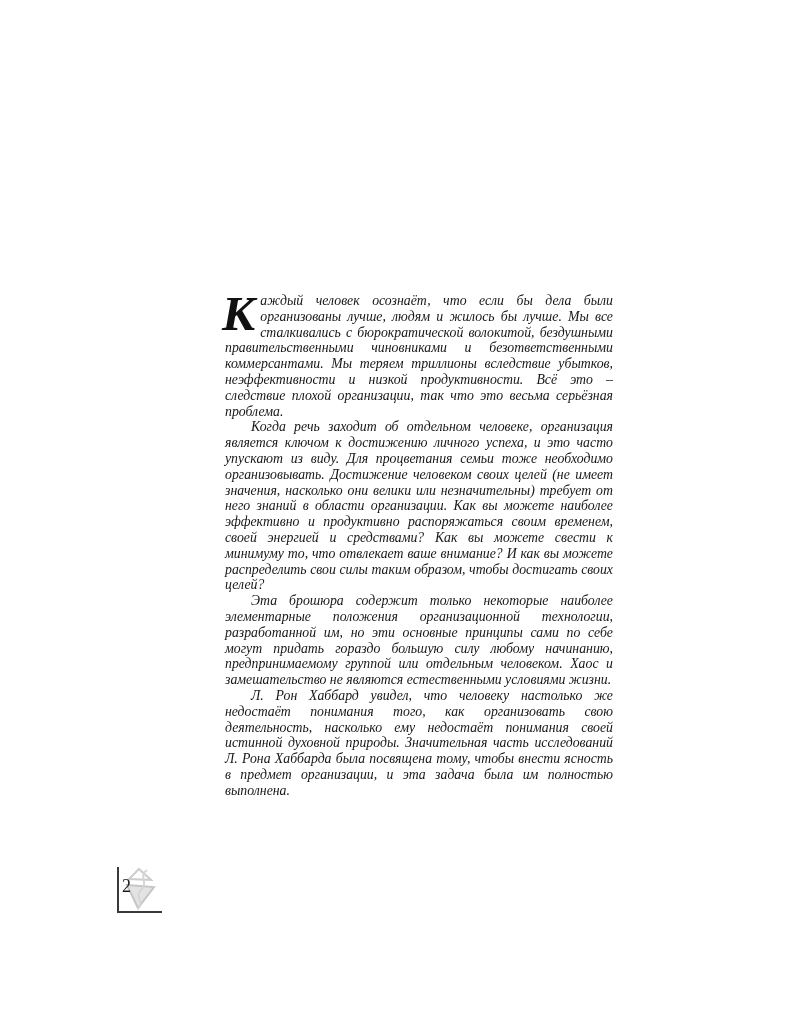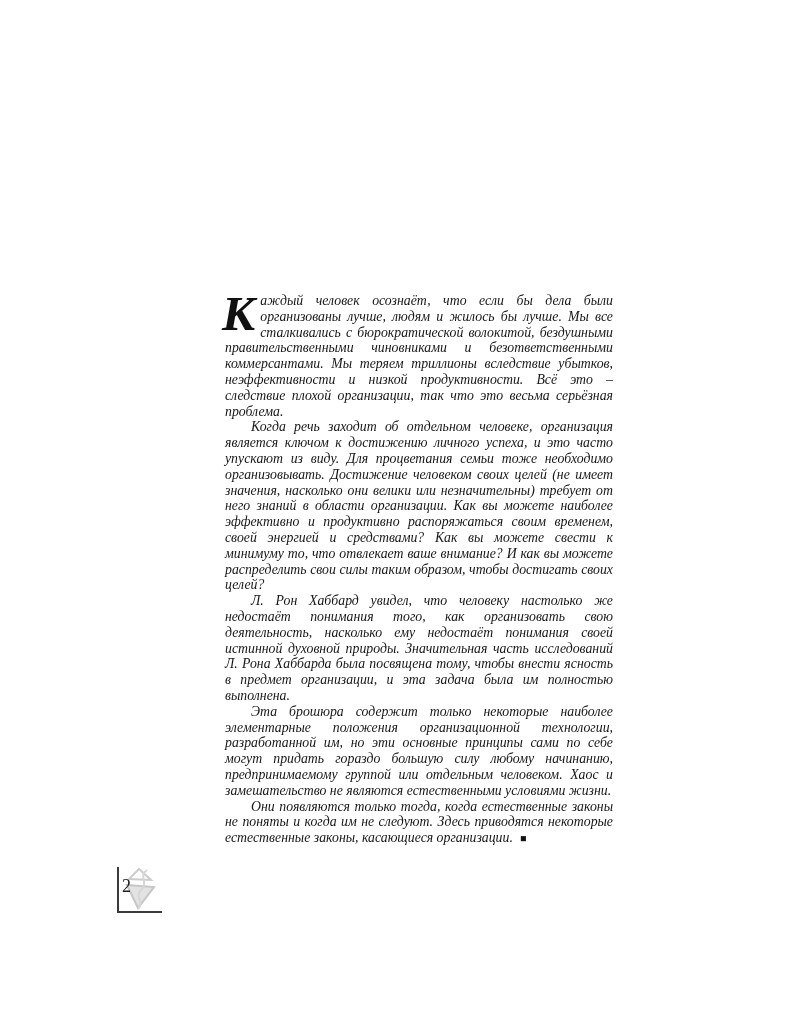--- a/index.html
+++ b/index.html
@@ -85,23 +85,22 @@
   }
 </style>
 </head>
 <body>
 
 <div class="page">
 
   <div class="text-block">
     <p class="para first"><span class="dropcap">К</span><span>аждый человек осознаёт, что если бы дела были организованы лучше, людям и жилось бы лучше. Мы все сталкивались с бюрократической волокитой, бездушными правительственными чиновниками и безответственными коммерсантами. Мы теряем триллионы вследствие убытков, неэффективности и низкой продуктивности. Всё это – следствие плохой организации, так что это весьма серьёзная проблема.</span></p>
     <p class="para"><span>Когда речь заходит об отдельном человеке, организация является ключом к достижению личного успеха, и это часто упускают из виду. Для процветания семьи тоже необходимо организовывать. Достижение человеком своих целей (не имеет значения, насколько они велики или незначительны) требует от него знаний в области организации. Как вы можете наиболее эффективно и продуктивно распоряжаться своим временем, своей энергией и средствами? Как вы можете свести к минимуму то, что отвлекает ваше внимание? И как вы можете распределить свои силы таким образом, чтобы достигать своих целей?</span></p>
+    <p class="para"><span>Эта брошюра содержит только некоторые наиболее элементарные положения организационной технологии, разработанной им, но эти основные принципы сами по себе могут придать гораздо большую силу любому начинанию, предпринимаемому группой или отдельным человеком. Хаос и замешательство не являются естественными условиями жизни.</span></p>
     <p class="para"><span>Л. Рон Хаббард увидел, что человеку настолько же недостаёт понимания того, как организовать свою деятельность, насколько ему недостаёт понимания своей истинной духовной природы. Значительная часть исследований Л. Рона Хаббарда была посвящена тому, чтобы внести ясность в предмет организации, и эта задача была им полностью выполнена.</span></p>
-    <p class="para"><span>Эта брошюра содержит только некоторые наиболее элементарные положения организационной технологии, разработанной им, но эти основные принципы сами по себе могут придать гораздо большую силу любому начинанию, предпринимаемому группой или отдельным человеком. Хаос и замешательство не являются естественными условиями жизни.</span></p>
-    <p class="para"><span>Они появляются только тогда, когда естественные законы не поняты и когда им не следуют. Здесь приводятся некоторые естественные законы, касающиеся организации.</span><span class="endmark">■</span></p>
   </div>
 
   <div class="corner-v"></div>
   <div class="corner-h"></div>
 
   <svg class="ornament" viewBox="0 0 40 44" xmlns="http://www.w3.org/2000/svg">
     <path d="M19 2 L31 13 L9 12 Z" fill="none" stroke="#cccccc" stroke-width="2"></path>
     <path d="M7 18 L34 20 L18 41 Z" fill="#e3e3e3" stroke="#c6c6c6" stroke-width="2"></path>
     <path d="M27 3 C 18 9, 29 15, 21 23 C 14 30, 25 34, 18 42" fill="none" stroke="#d6d6d6" stroke-width="2"></path>
   </svg>

